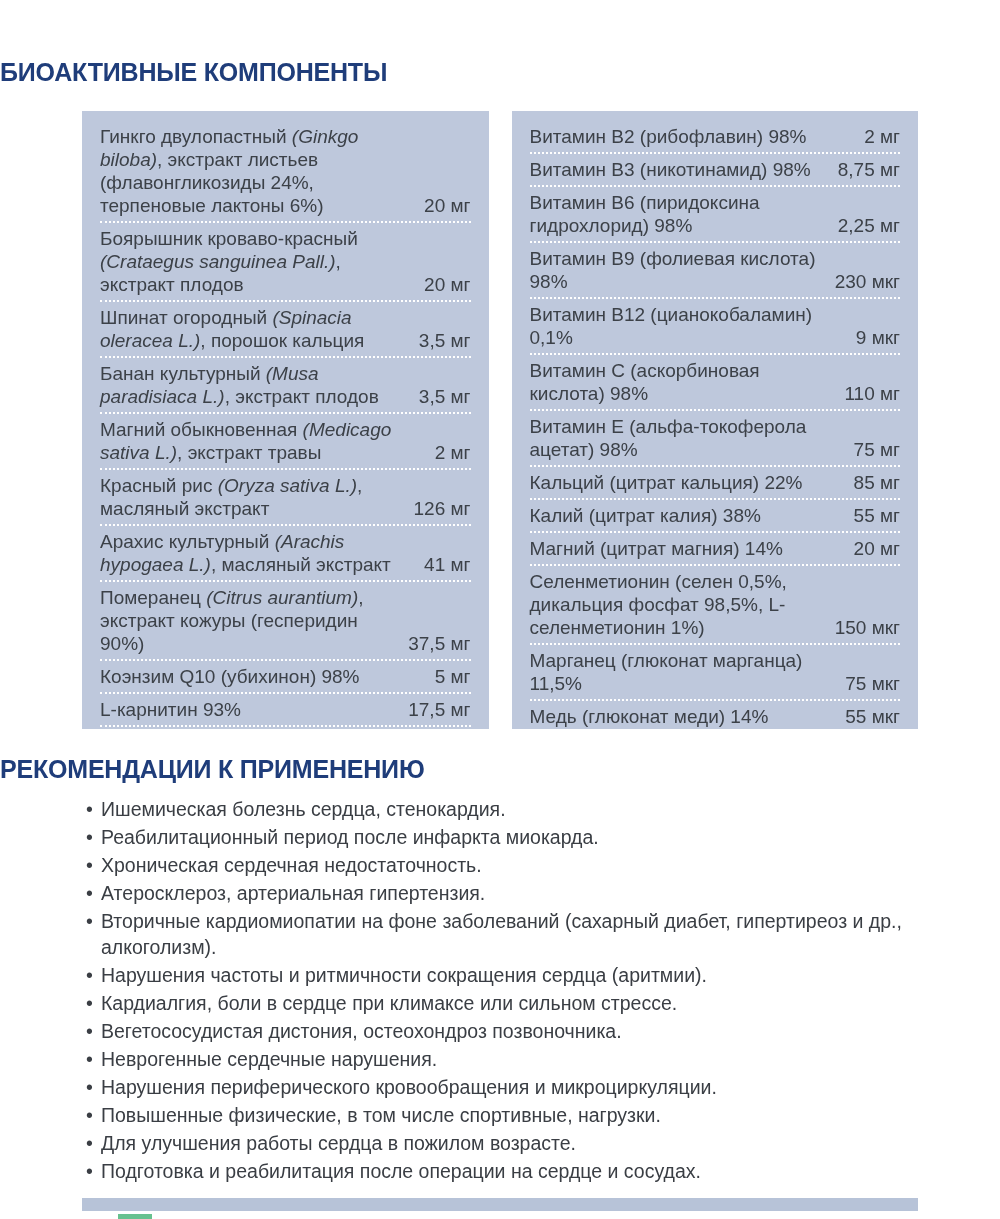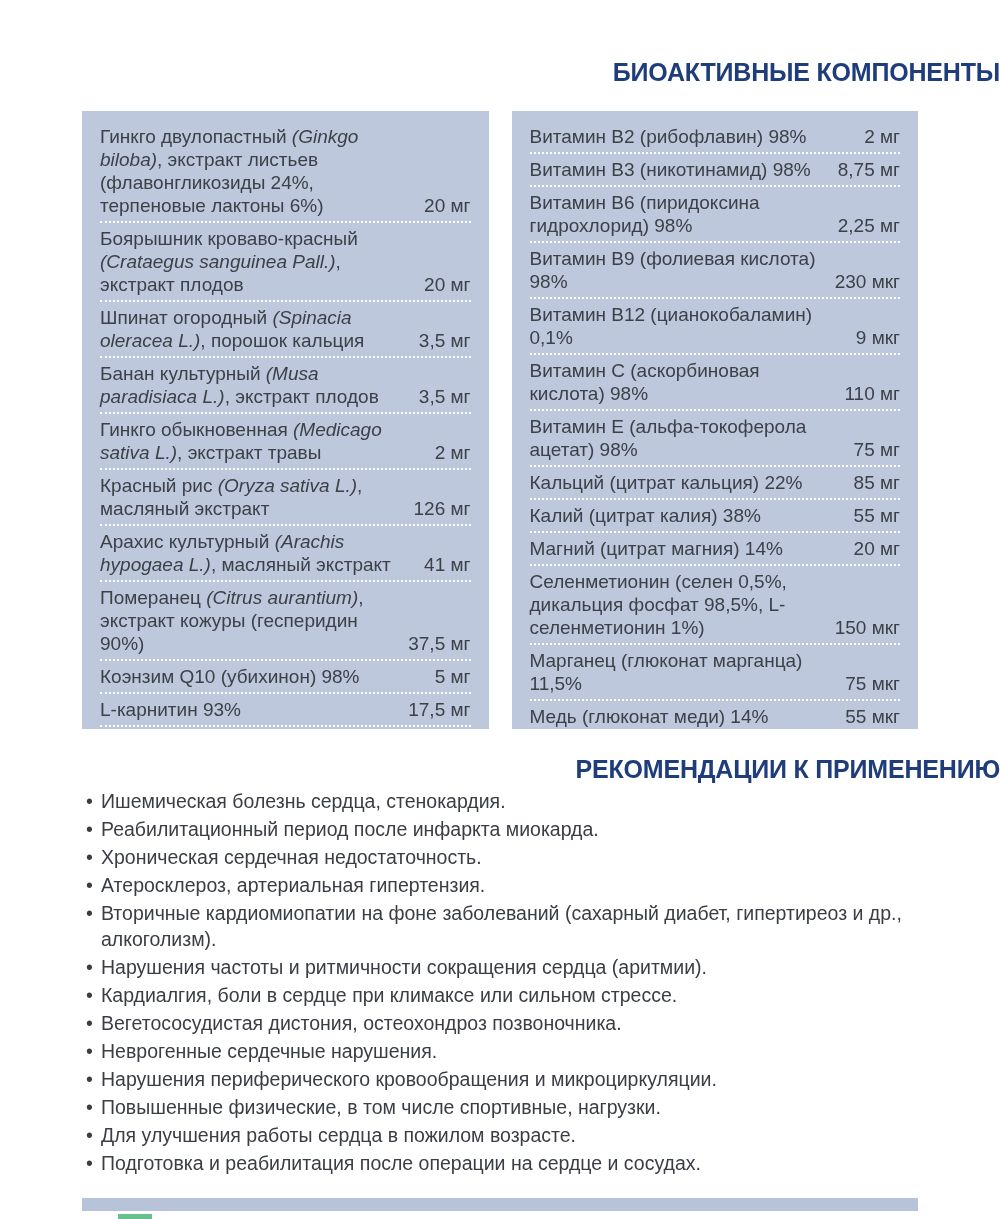--- a/index.html
+++ b/index.html
@@ -8,29 +8,28 @@
     position: relative;
     width: 1000px;
     height: 1219px;
     margin: 0 auto;
     background: #ffffff;
     font-family: "Liberation Sans", "DejaVu Sans", sans-serif;
     color: #3c4148;
     overflow: hidden;
   }
   .section-title {
-    text-align: right;
+    text-align: left;
     color: #1f3d7a;
     font-size: 25px;
     font-weight: bold;
     letter-spacing: -0.2px;
-    padding-left: 12px;
   }
   .title-components { padding-top: 58px; margin-bottom: 24px; }
-  .title-recommendations { margin-top: 26px; margin-bottom: 4px; }
+  .title-recommendations { margin-top: 26px; margin-bottom: 12px; }
   .panels {
     display: flex;
     gap: 23px;
     margin: 0 82px;
   }
   .panel {
     flex: 1;
     background: #bec8dc;
     height: 618px;
     padding: 10px 18px;
@@ -109,21 +108,21 @@
           <div class="row-name"><span>Шпинат огородный </span><em>(Spinacia oleracea L.)</em><span>, порошок кальция</span></div>
           <div class="row-amount">3,5 мг</div>
         </div>
 
         <div class="row">
           <div class="row-name"><span>Банан культурный </span><em>(Musa paradisiaca L.)</em><span>, экстракт плодов</span></div>
           <div class="row-amount">3,5 мг</div>
         </div>
 
         <div class="row">
-          <div class="row-name"><span>Гинкго обыкновенная </span><em>(Medicago sativa L.)</em><span>, экстракт травы</span></div>
+          <div class="row-name"><span>Магний обыкновенная </span><em>(Medicago sativa L.)</em><span>, экстракт травы</span></div>
           <div class="row-amount">2 мг</div>
         </div>
 
         <div class="row">
           <div class="row-name"><span>Красный рис </span><em>(Oryza sativa L.)</em><span>, масляный экстракт</span></div>
           <div class="row-amount">126 мг</div>
         </div>
 
         <div class="row">
           <div class="row-name"><span>Арахис культурный </span><em>(Arachis hypogaea L.)</em><span>, масляный экстракт</span></div>

